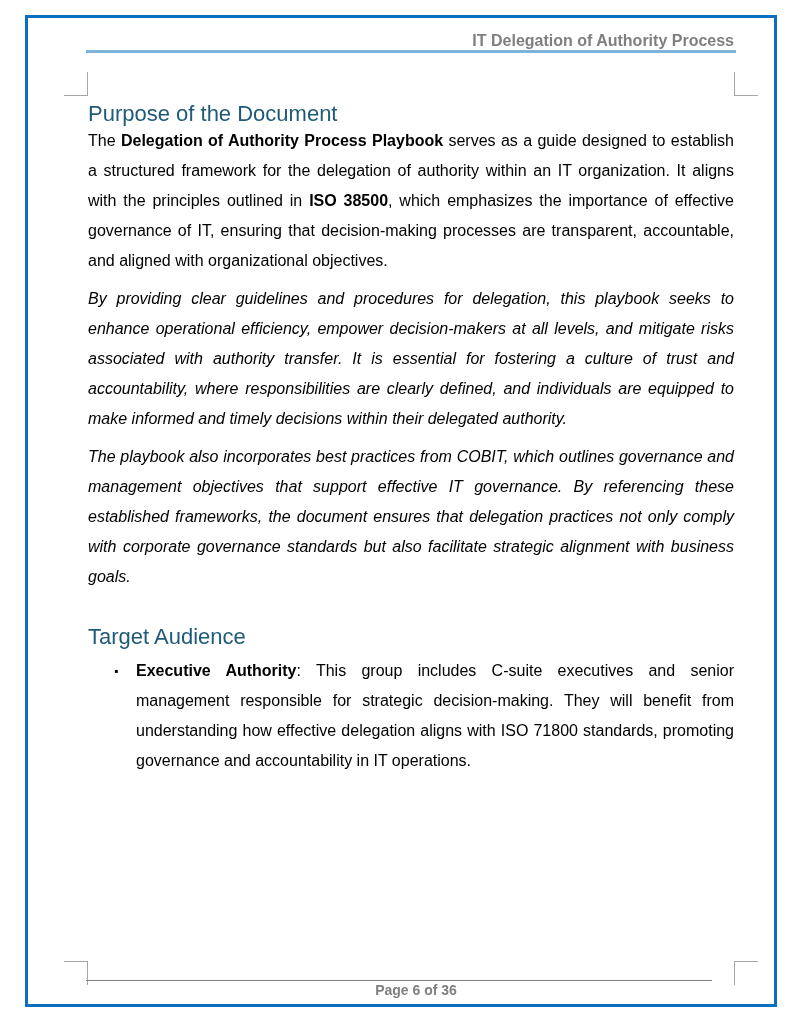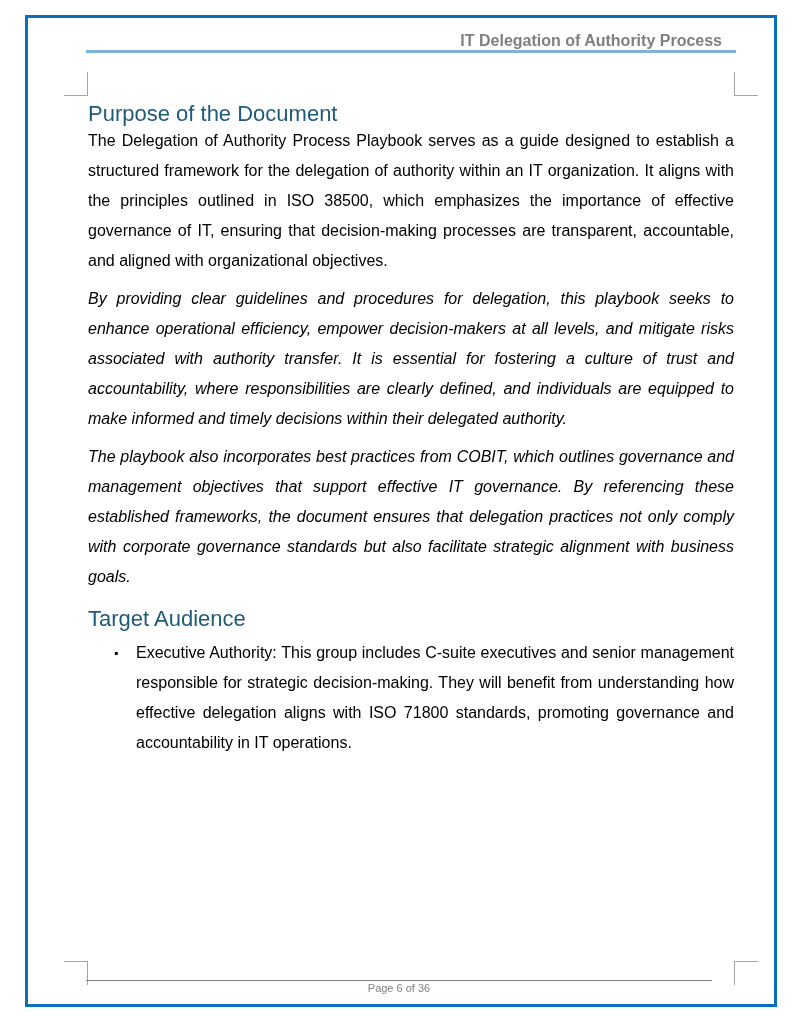--- a/index.html
+++ b/index.html
@@ -1,42 +1,42 @@
 <!DOCTYPE html>
 <html><head>
 <meta charset="utf-8">
 <style>
   html, body { margin: 0; padding: 0; background: #ffffff; }
   body { width: 795px; height: 1025px; position: relative; overflow: hidden;
          font-family: "Liberation Sans", sans-serif; color: #000; }
   .page-border { position: absolute; left: 25px; top: 15px; width: 746px; height: 986px;
                  border: 3px solid #0a70be; box-sizing: content-box; }
-  .header-text { position: absolute; right: 73px; top: 32px; font-size: 16px; font-weight: bold;
+  .header-text { position: absolute; right: 61px; top: 32px; font-size: 16px; font-weight: bold;
                  color: #7f7f7f; white-space: nowrap; }
   .header-line { position: absolute; left: 86px; top: 50px; width: 650px; height: 3px; background: #7fb4da; }
   .corner { position: absolute; border-color: #a6a6a6; border-style: solid; border-width: 0; width: 23px; height: 23px; }
   .corner.tl { left: 64px; top: 72px; border-right-width: 1px; border-bottom-width: 1px; }
   .corner.tr { left: 734px; top: 72px; border-left-width: 1px; border-bottom-width: 1px; }
   .corner.bl { left: 64px; top: 961px; border-right-width: 1px; border-top-width: 1px; }
   .corner.br { left: 734px; top: 961px; border-left-width: 1px; border-top-width: 1px; }
   .footer-line { position: absolute; left: 86px; top: 980px; width: 626px; height: 1px; background: #808080; }
-  .footer-text { position: absolute; left: 86px; width: 626px; top: 982px; text-align: center;
-                 font-size: 11px; font-weight: normal; color: #7f7f7f; }
+  .footer-text { position: absolute; left: 103px; width: 626px; top: 982px; text-align: center;
+                 font-size: 14px; font-weight: bold; color: #7f7f7f; }
   .content { position: absolute; left: 88px; top: 95px; width: 646px; }
   h1 { margin: 0; font-size: 21px; font-weight: bold; color: #17475f; line-height: 28px; }
   h2 { margin: 0; font-size: 22px; font-weight: normal; color: #1f5a78; line-height: 24px; }
   h2.first { margin-top: 7px; }
-  h2.second { margin-top: 15px; }
+  h2.second { margin-top: 33px; }
   p { margin: 0; font-size: 16px; line-height: 30px; text-align: justify; }
   p + p { margin-top: 8px; font-style: italic; }
   h2 + p { margin-top: 0; }
   ul.bullets { list-style: none; margin: 7px 0 0 0; padding: 0; }
   ul.bullets li { position: relative; padding-left: 48px; font-size: 16px; line-height: 30px; text-align: justify; }
   .bullet-mark { position: absolute; left: 26px; top: 0; font-size: 12px; }
-  b { font-weight: normal; }
+  b { font-weight: bold; }
 </style>
 </head>
 <body>
 
 <div class="page-border"></div>
 
 <div class="header-text">IT Delegation of Authority Process</div>
 <div class="header-line"></div>
 
 <div class="corner tl"></div>

